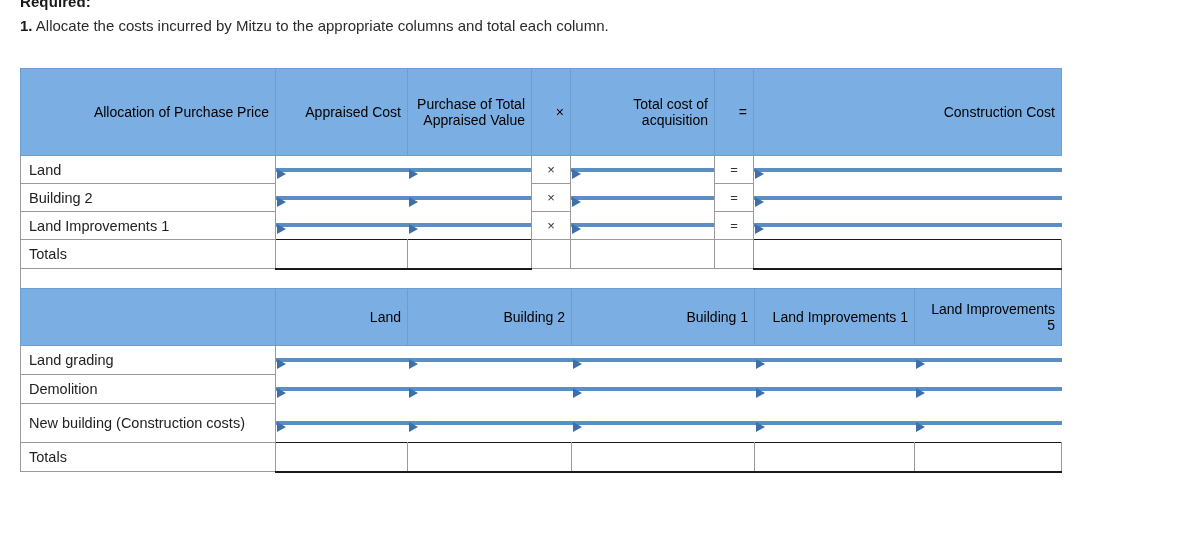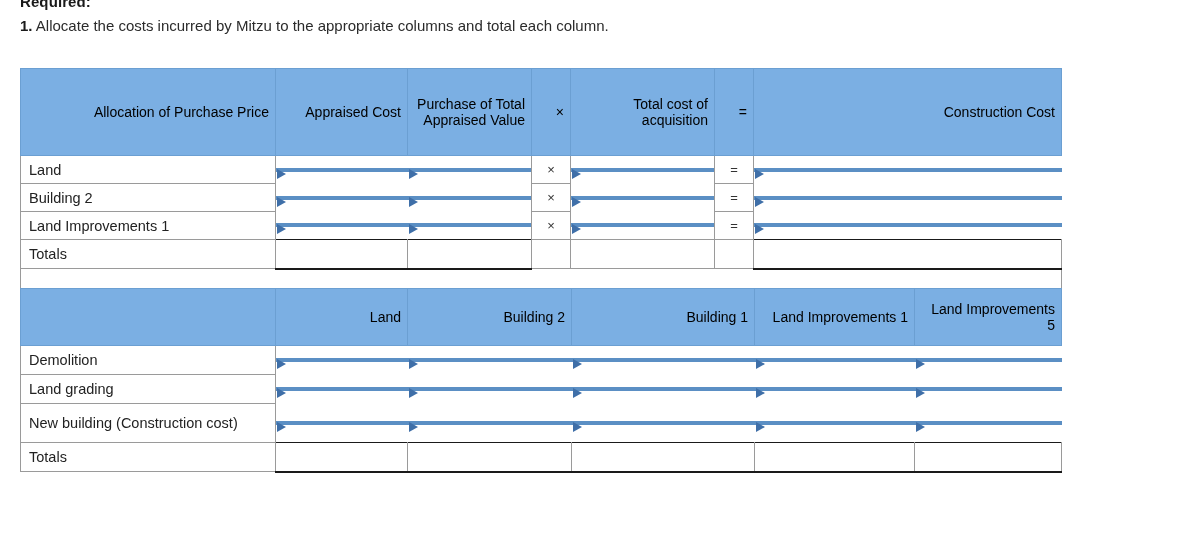--- a/index.html
+++ b/index.html
@@ -263,59 +263,59 @@
         <th class="hdr med">Building 2</th>
         <th class="hdr med">Building 1</th>
         <th class="hdr med">Land Improvements 1</th>
         <th class="hdr med">Land Improvements 5</th>
       </tr>
     </thead>
     <tbody>
 
 
       <tr style="height:29px">
+        <td class="rowlabel">Land grading</td>
+        <td class="incell">
+            <span class="inbox"></span>
+          </td>
+        <td class="incell">
+            <span class="inbox"></span>
+          </td>
+        <td class="incell">
+            <span class="inbox"></span>
+          </td>
+        <td class="incell">
+            <span class="inbox"></span>
+          </td>
+        <td class="incell">
+            <span class="inbox"></span>
+          </td>
+      </tr>
+
+      <tr style="height:29px">
         <td class="rowlabel">Demolition</td>
         <td class="incell">
             <span class="inbox"></span>
           </td>
         <td class="incell">
             <span class="inbox"></span>
           </td>
         <td class="incell">
             <span class="inbox"></span>
           </td>
         <td class="incell">
             <span class="inbox"></span>
           </td>
         <td class="incell">
             <span class="inbox"></span>
           </td>
       </tr>
 
-      <tr style="height:29px">
-        <td class="rowlabel">Land grading</td>
-        <td class="incell">
-            <span class="inbox"></span>
-          </td>
-        <td class="incell">
-            <span class="inbox"></span>
-          </td>
-        <td class="incell">
-            <span class="inbox"></span>
-          </td>
-        <td class="incell">
-            <span class="inbox"></span>
-          </td>
-        <td class="incell">
-            <span class="inbox"></span>
-          </td>
-      </tr>
-
       <tr style="height:39px">
-        <td class="rowlabel">New building (Construction cost)</td>
+        <td class="rowlabel">New building (Construction costs)</td>
         <td class="incell">
             <span class="inbox"></span>
           </td>
         <td class="incell">
             <span class="inbox"></span>
           </td>
         <td class="incell">
             <span class="inbox"></span>
           </td>
         <td class="incell">

